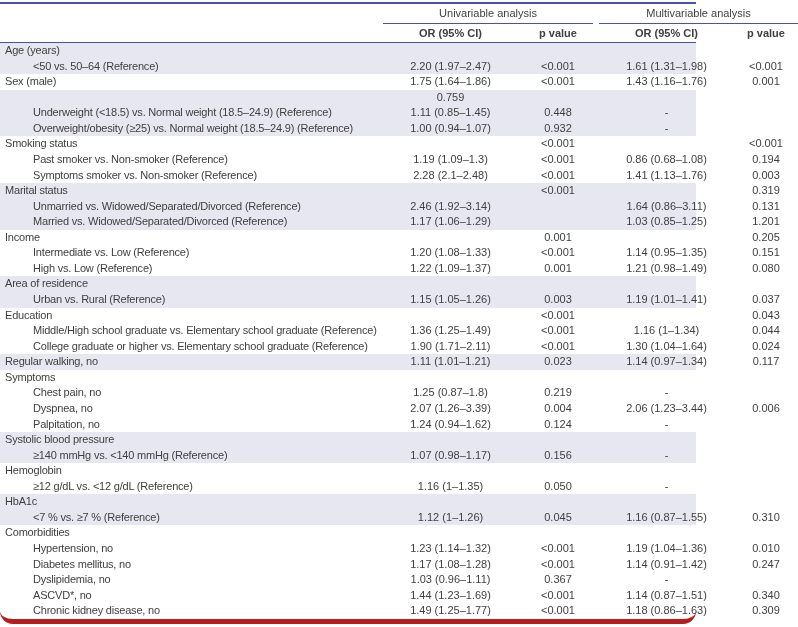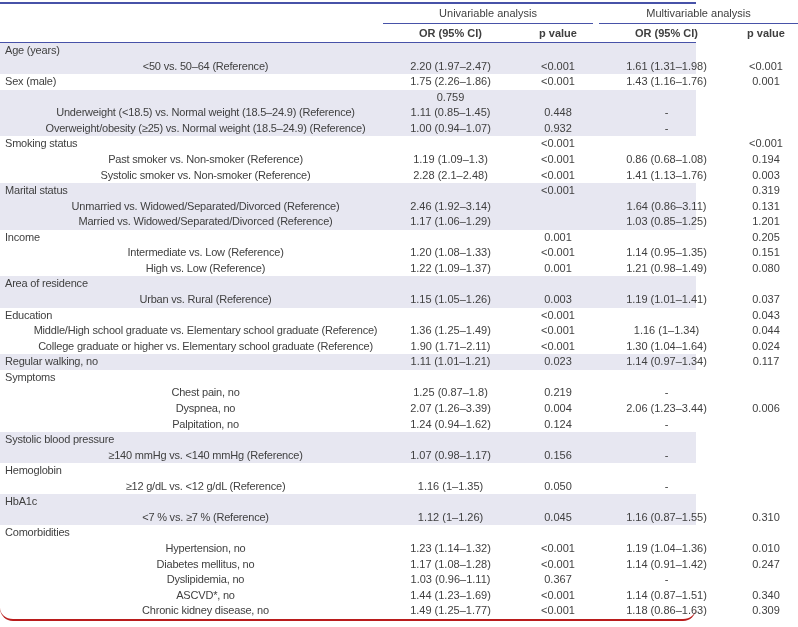--- a/index.html
+++ b/index.html
@@ -19,28 +19,28 @@
   }
   .group { text-align:center; line-height:19px; border-bottom:1.5px solid #4752a8; height:100%; }
   .group.g1 { margin-left:5px; }
   .sub-row {
     display:grid; grid-template-columns:378px 145px 70px 6px 135px 64px;
     height:18px; align-items:center;
   }
   .sub { text-align:center; line-height:18px;font-weight:bold; }
 
   
-  .tbody { border-bottom:2px solid #b91c1c;border-radius:13px; }
+  .tbody { border-bottom:5px solid #b91c1c;border-radius:13px; }
   .trow {
     display:grid; grid-template-columns:378px 145px 70px 6px 135px 64px;
     height:15.57px; line-height:15.57px; white-space:nowrap;
   }
   .trow.shaded { background:#e7e7f1; }
   .cell.label { padding-left:5px; letter-spacing:-0.2px; overflow:hidden; }
-  .cell.label.indent { padding-left:33px;text-align:center; }
+  .cell.label.indent { padding-left:33px; }
   .cell.val { text-align:center; }
 </style>
 </head>
 <body>
 
 <div class="table-wrap">
 
   <div class="thead">
     <div class="group-row">
       <div></div>
@@ -70,21 +70,21 @@
       <div class="trow shaded">
         <div class="cell label indent">&lt;50 vs. 50–64 (Reference)</div>
         <div class="cell val">2.20 (1.97–2.47)</div>
         <div class="cell val">&lt;0.001</div>
         <div class="cell"></div>
         <div class="cell val">1.61 (1.31–1.98)</div>
         <div class="cell val">&lt;0.001</div>
       </div>
       <div class="trow">
         <div class="cell label">Sex (male)</div>
-        <div class="cell val">1.75 (2.26–1.86)</div>
+        <div class="cell val">1.75 (1.64–1.86)</div>
         <div class="cell val">&lt;0.001</div>
         <div class="cell"></div>
         <div class="cell val">1.43 (1.16–1.76)</div>
         <div class="cell val">0.001</div>
       </div>
       <div class="trow shaded">
         <div class="cell val"></div>
         <div class="cell val">0.759</div>
         <div class="cell"></div>
         <div class="cell val"></div>
@@ -116,21 +116,21 @@
       </div>
       <div class="trow">
         <div class="cell label indent">Past smoker vs. Non-smoker (Reference)</div>
         <div class="cell val">1.19 (1.09–1.3)</div>
         <div class="cell val">&lt;0.001</div>
         <div class="cell"></div>
         <div class="cell val">0.86 (0.68–1.08)</div>
         <div class="cell val">0.194</div>
       </div>
       <div class="trow">
-        <div class="cell label indent">Systolic smoker vs. Non-smoker (Reference)</div>
+        <div class="cell label indent">Symptoms smoker vs. Non-smoker (Reference)</div>
         <div class="cell val">2.28 (2.1–2.48)</div>
         <div class="cell val">&lt;0.001</div>
         <div class="cell"></div>
         <div class="cell val">1.41 (1.13–1.76)</div>
         <div class="cell val">0.003</div>
       </div>
       <div class="trow shaded">
         <div class="cell label">Marital status</div>
         <div class="cell val"></div>
         <div class="cell val">&lt;0.001</div>

